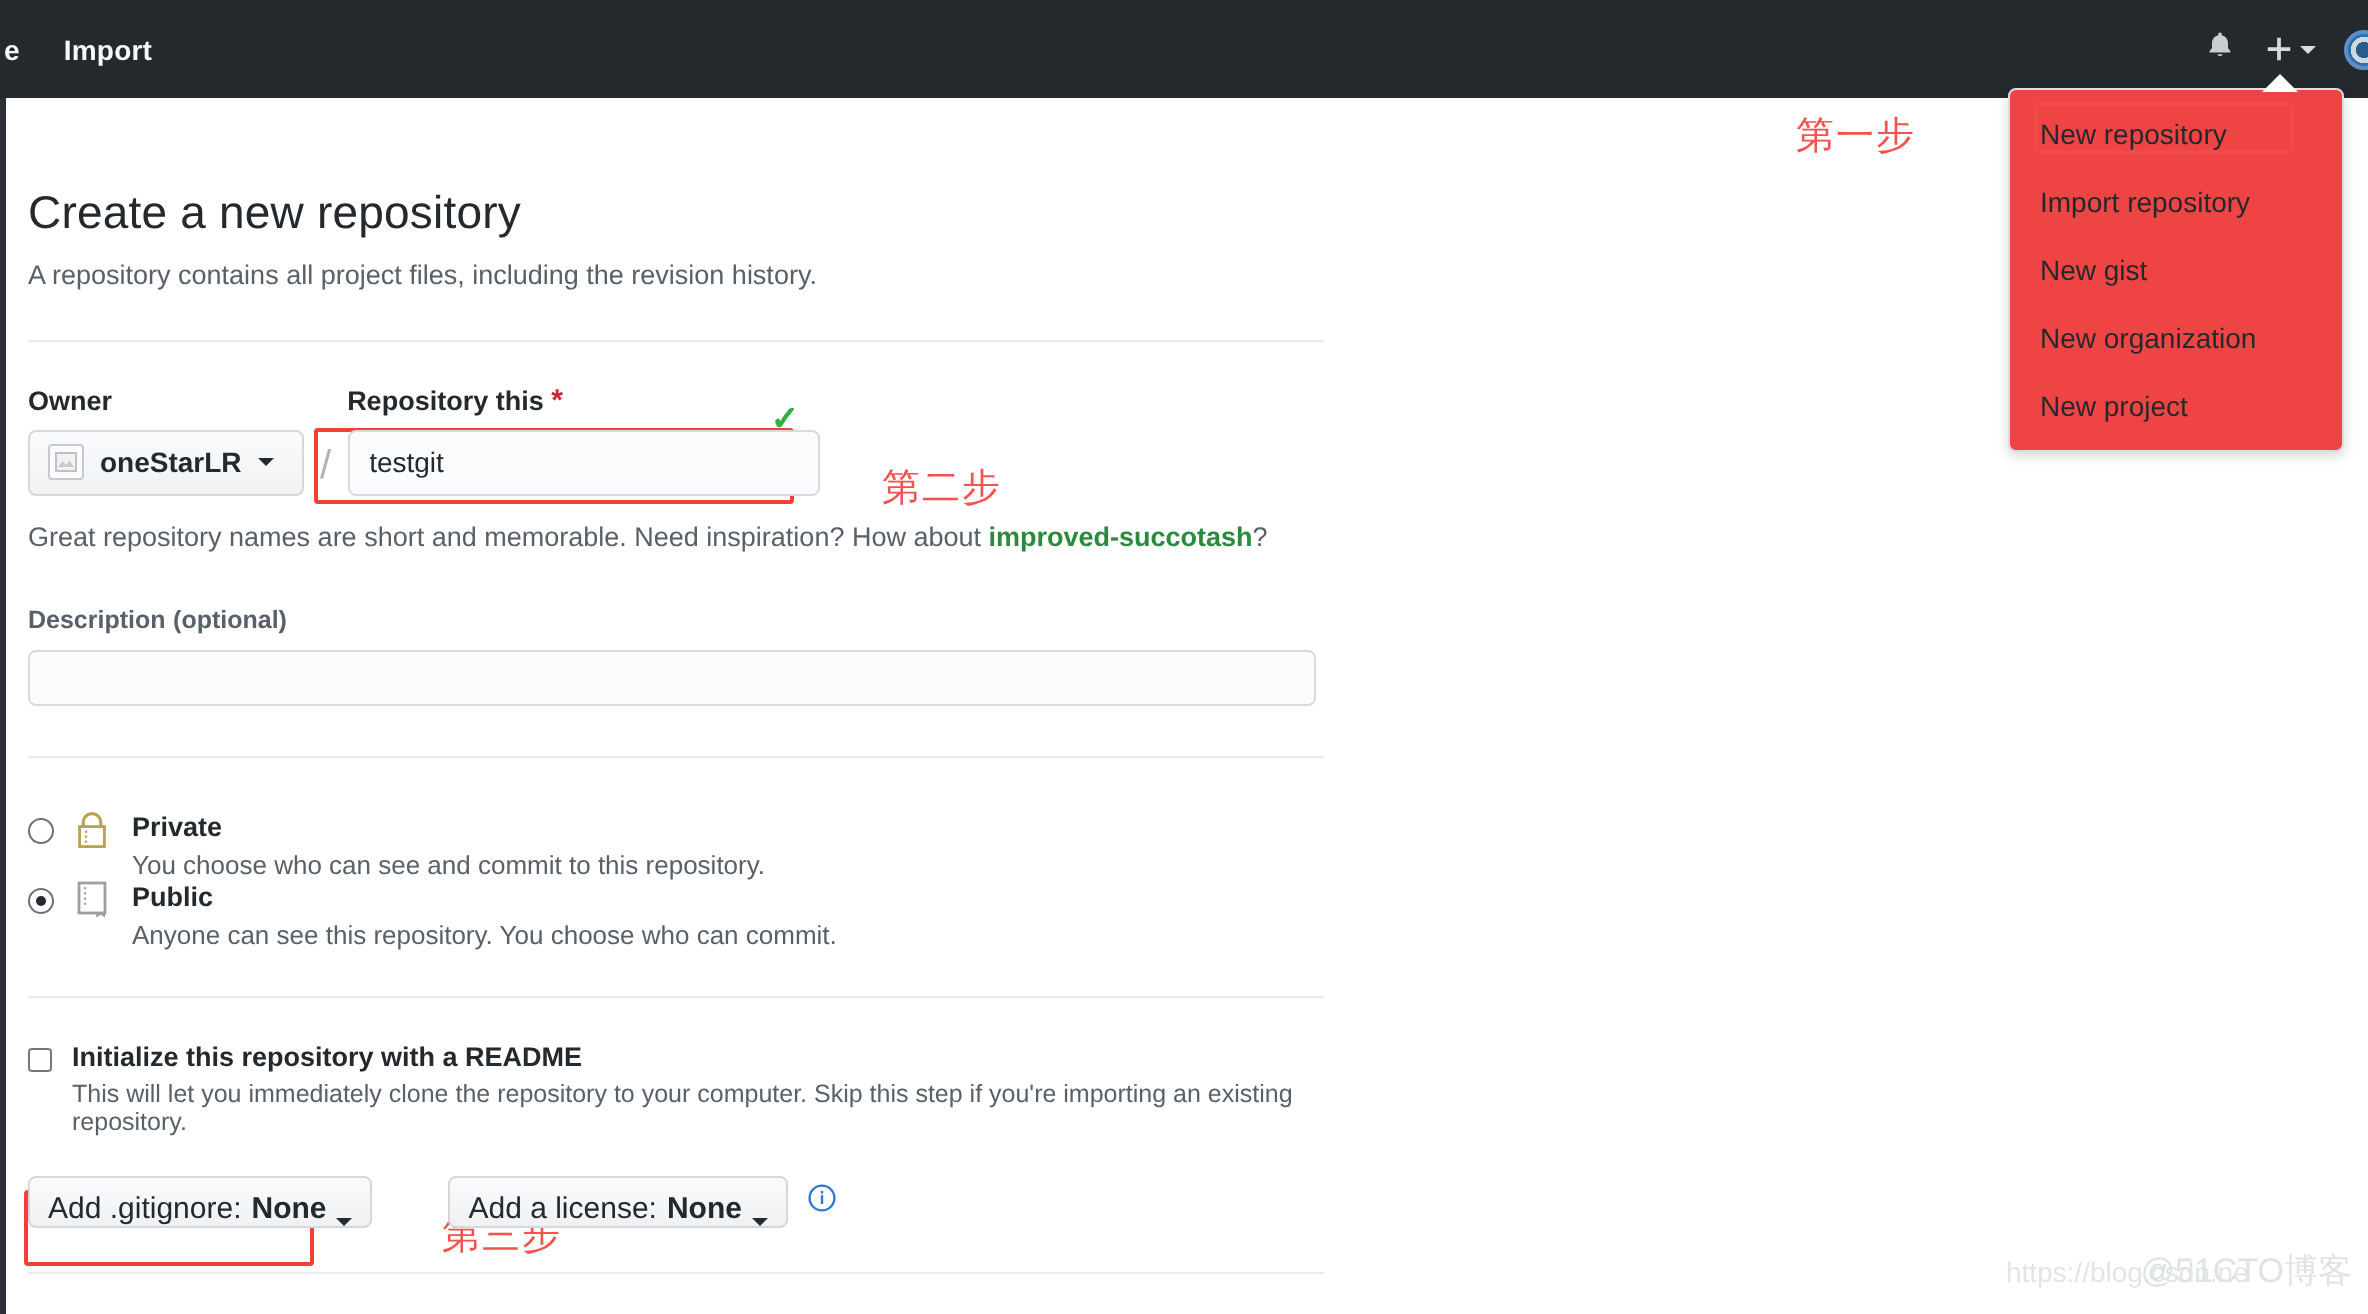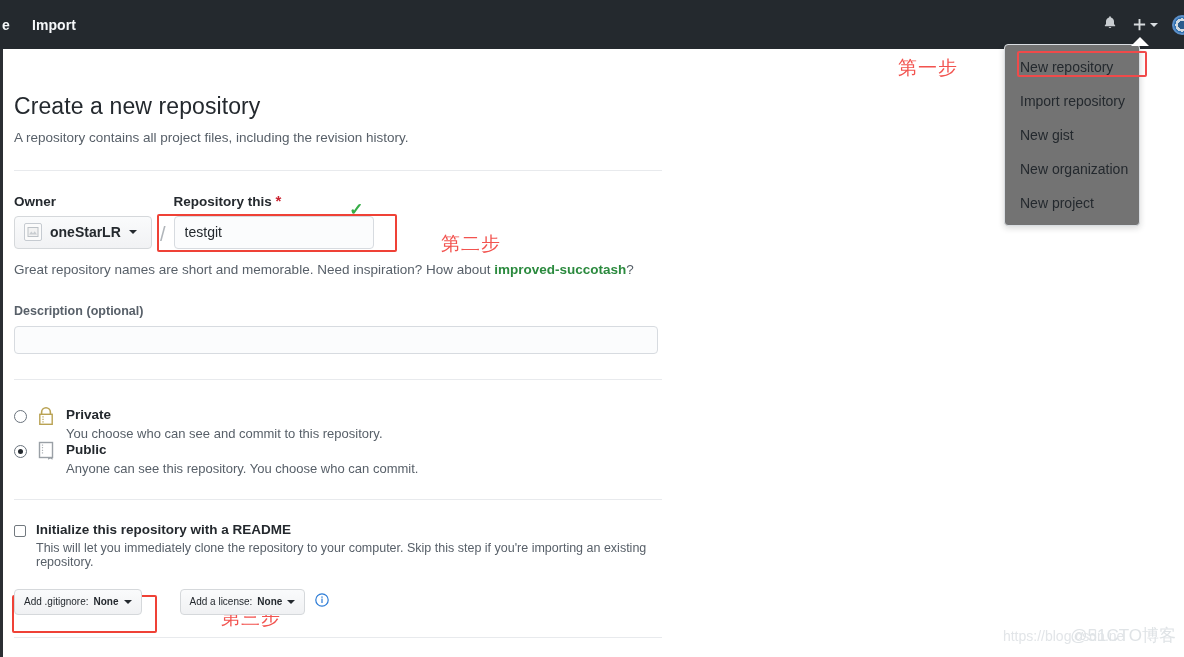--- a/index.html
+++ b/index.html
@@ -45,22 +45,22 @@
   .avatar-top {
     width: 20px; height:20px; border-radius: 50%;
     border: 2px solid #5c8fc9;
     background: radial-gradient(circle at 50% 50%, #2b5b8c 0 35%, #cfd8e0 36% 58%, #2f6fae 59% 100%);
     margin-right: -10px;
   }
 
   
   .menu {
     position: absolute; left: 1004px; top: 44px;
-    width: 136px;
-    background: #737373;
+    width: 168px;
+    background: #ef4444;
     border: 1px solid #d9dde1;
     border-radius: 4px;
     box-shadow: 0 2px 6px rgba(27,31,35,.18);
     padding: 5px 0 5px 0;
     z-index: 10;
   }
   .menu-caret {
     position:absolute; top:-8px; left: 126px;
     width:0;height:0;
     border-left: 9px solid transparent;
@@ -113,21 +113,21 @@
     border: 1px solid #d5d8db; border-radius: 4px;
     font-size: 14px; font-weight:700; color:#24292e;
   }
   .avatar-ph {
     width:18px;height:18px;border:1px solid #c6cbd1;border-radius:2px;background:#fbfbfb;
     display:flex;align-items:center;justify-content:center;
   }
   .slash { font-size: 20px; color:#b0b5ba; margin: 0 8px 3px 8px; font-weight:300; }
   .name-col { position: relative; }
   .name-input {
-    width: 200px; height: 33px;
+    width: 236px; height: 33px;
     border: 1px solid #d7dbe0; border-radius: 4px;
     background: #fbfcfd;
     font-family: "Liberation Sans", sans-serif;
     font-size: 14px; color: #24292e;
     padding: 0 30px 0 10px;
     outline: none;
   }
   .check-ok {
     position:absolute; right: 10px; top: 8px;
     color:#36ae47; font-size: 17px; font-weight:700; line-height:1;
@@ -164,24 +164,24 @@
   .cbox {
     width:12px;height:12px;border:1px solid #72797f;background:#fff;border-radius:2px;
     margin-top:3px;margin-right:10px;flex:0 0 auto;
   }
   .readme-title { font-size:13.5px;font-weight:700;color:#24292e; }
   .readme-desc { font-size:12.5px;color:#586069;margin-top:4px; }
 
   .ddrow { display:flex; align-items:center; gap:0; margin-top: 20px; }
   .ddbtn {
     height:26px; padding: 0 9px;
-    display:flex;align-items:center;gap:5px;
+    display:flex;align-items:flex-end;gap:5px;
     background: linear-gradient(#fafbfc,#f0f1f3);
     border:1px solid #d5d8db;border-radius:4px;
-    font-size:10px;color:#24292e;
+    font-size:15px;color:#24292e;
   }
   .ddbtn b { font-weight:700; }
   .caret-dk { width:0;height:0;border-left:4px solid transparent;border-right:4px solid transparent;border-top:4px solid #24292e; }
   .dd-gap { width: 38px; }
   .info-icon { margin-left: 10px; }
 
   .watermark {
     position:absolute; right: 8px; bottom: 10px;
     font-size: 14px; color:#e2e5e8; white-space:nowrap;
     font-family:"Liberation Sans",sans-serif;

